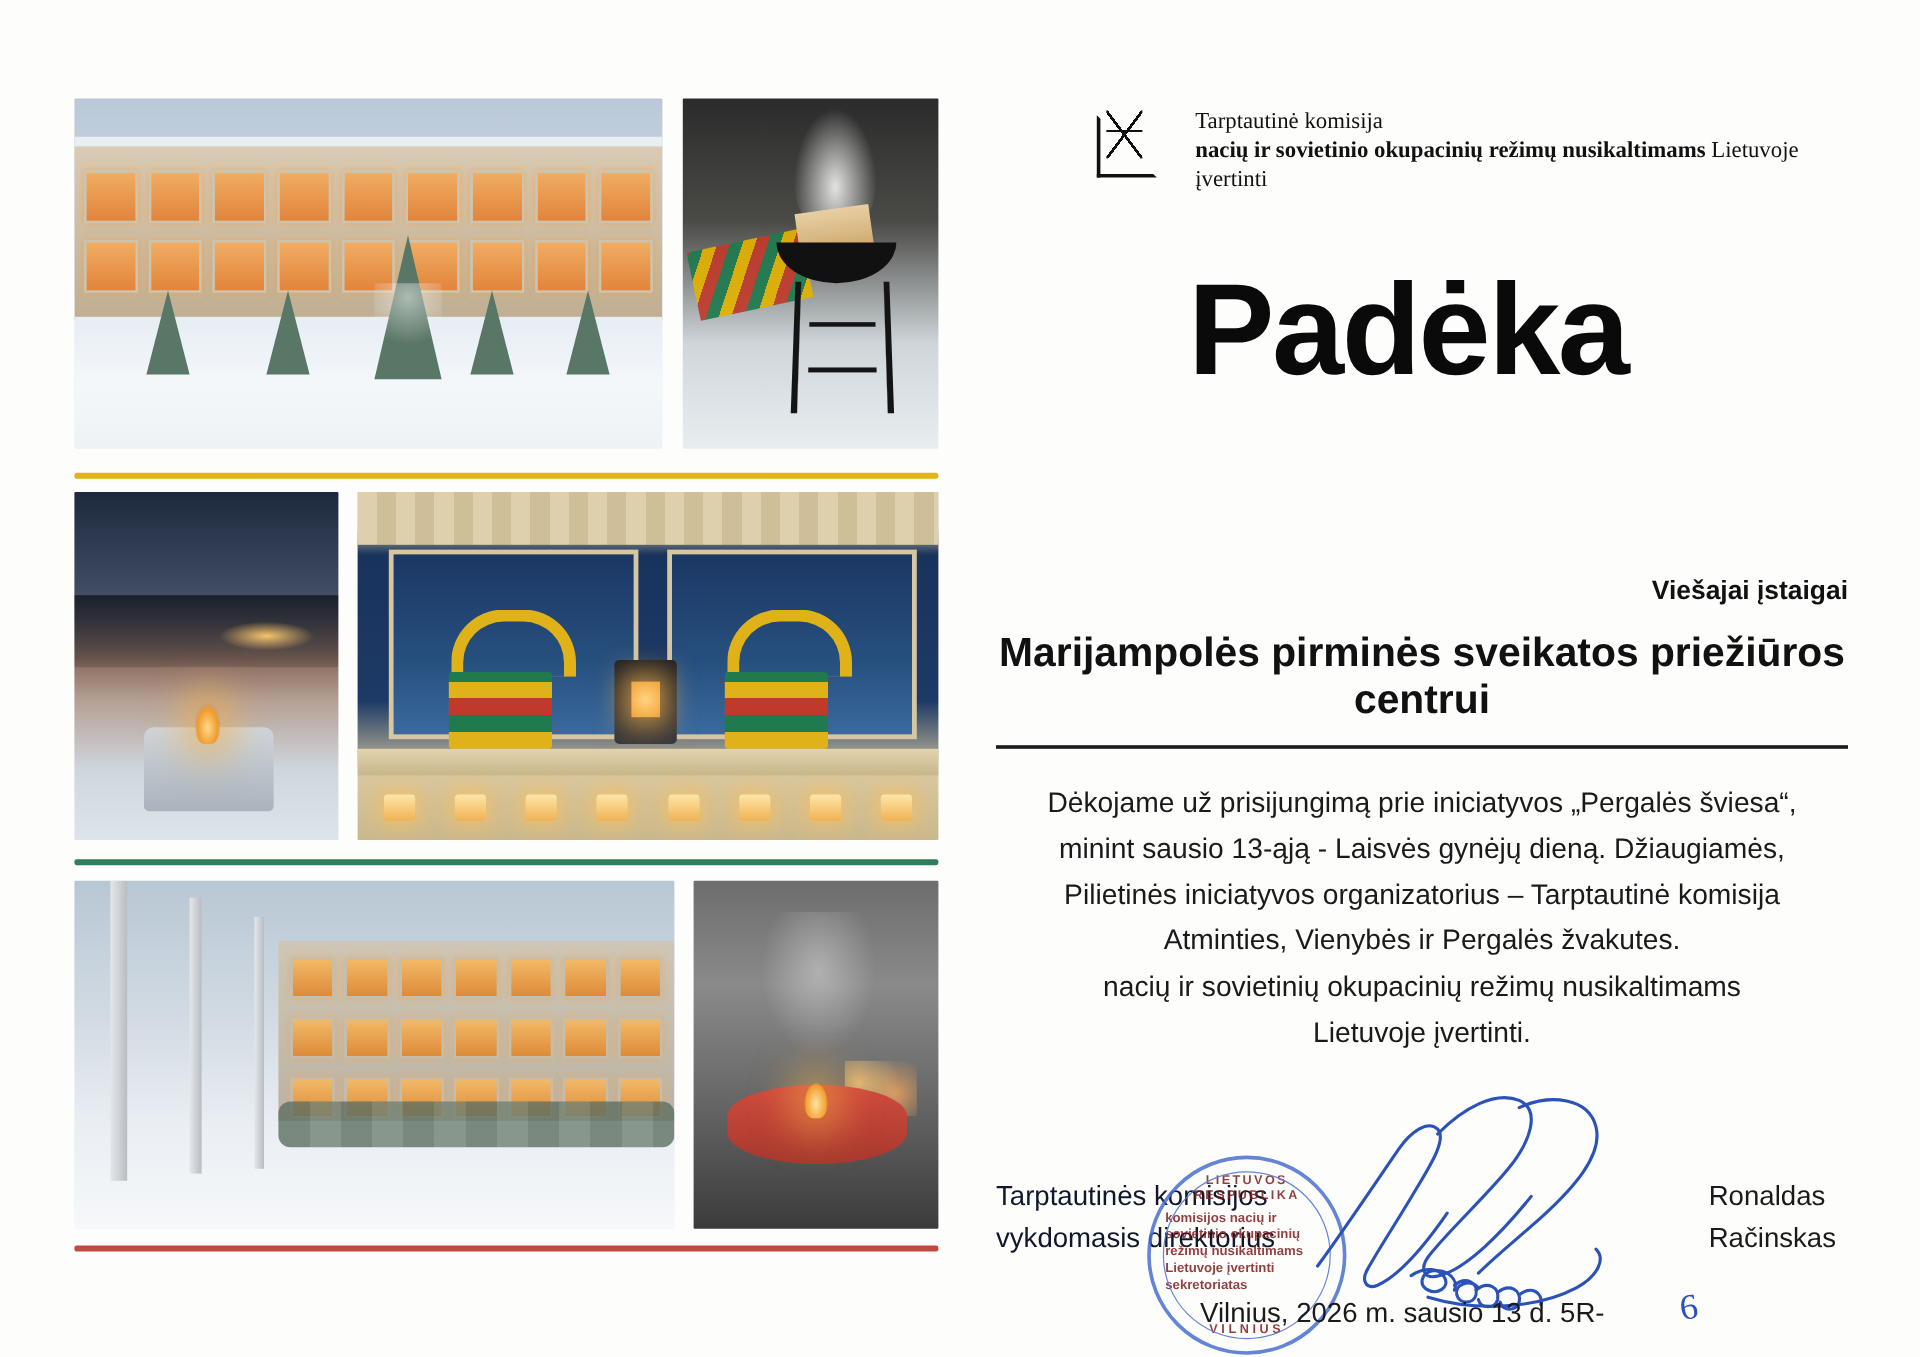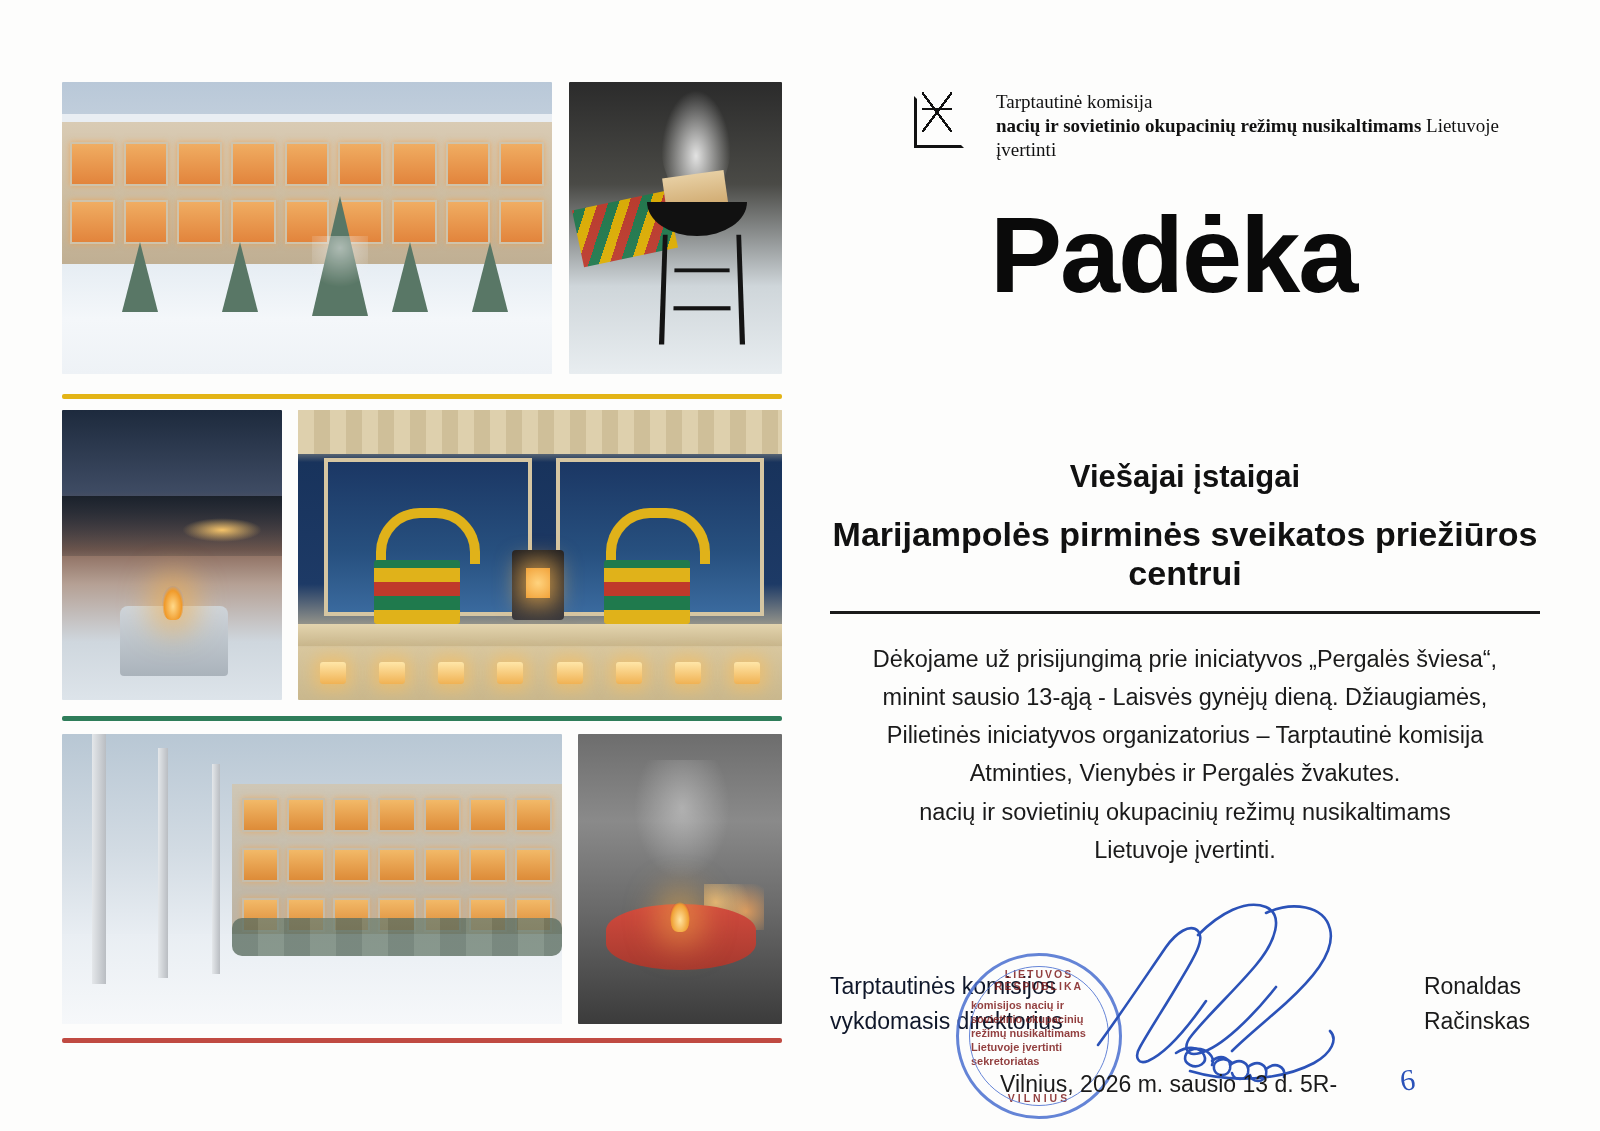--- a/index.html
+++ b/index.html
@@ -295,31 +295,31 @@
     font-size: 19px; color: #111;
   }
   .logo-text .l2 b { font-weight: bold; }
 
   .title {
     font-family: "Liberation Sans", sans-serif;
     font-weight: bold;
     font-size: 108px;
     letter-spacing: -2px;
     color: #0a0a0a;
-    margin: 40px 0 0 160px;
+    margin: 60px 0 0 160px;
     line-height: 1;
   }
 
   .recipient {
     margin-top: 150px;
     text-align: center;
     font-weight: bold;
     color: #111;
   }
-  .recipient .r1 { font-size: 31px; }
+  .recipient .r1 { font-size: 22px; text-align: right; }
   .recipient .r2 { font-size: 34px; margin-top: 20px; }
 
   .rule {
     margin: 18px 0 0 0;
     height: 3px;
     background: #1a1a1a;
     width: 100%;
   }
 
   .body-text {

